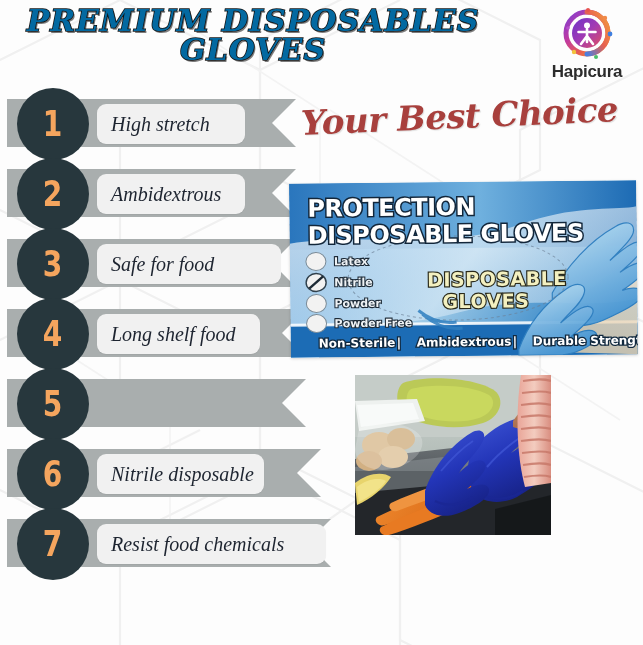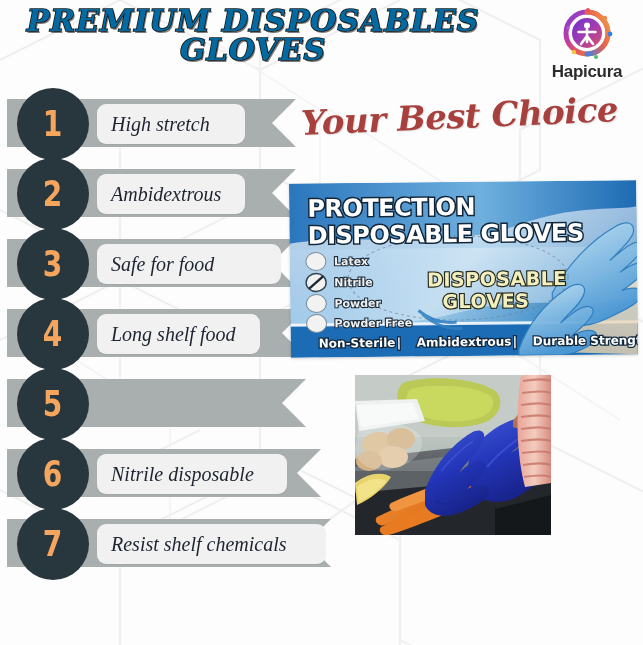--- a/index.html
+++ b/index.html
@@ -289,32 +289,32 @@
     <div class="num-circle">
       <span class="num nosel">5</span>
     </div>
   </div>
 
   <div class="feature-row">
     <div class="banner" style="width:290px"></div>
     <div class="num-circle">
       <span class="num nosel">6</span>
     </div>
-    <div class="label-box" style="width:190px">
+    <div class="label-box" style="width:167px">
       <span class="label-text nosel">Nitrile disposable</span>
     </div>
   </div>
 
   <div class="feature-row">
     <div class="banner" style="width:300px"></div>
     <div class="num-circle">
       <span class="num nosel">7</span>
     </div>
     <div class="label-box" style="width:229px">
-      <span class="label-text nosel">Resist shelf chemicals</span>
+      <span class="label-text nosel">Resist food chemicals</span>
     </div>
   </div>
 
 </div>
 
 <div class="right-col">
 
   <div class="script-head nosel">Your Best Choice</div>
 
   <div class="box-img">

